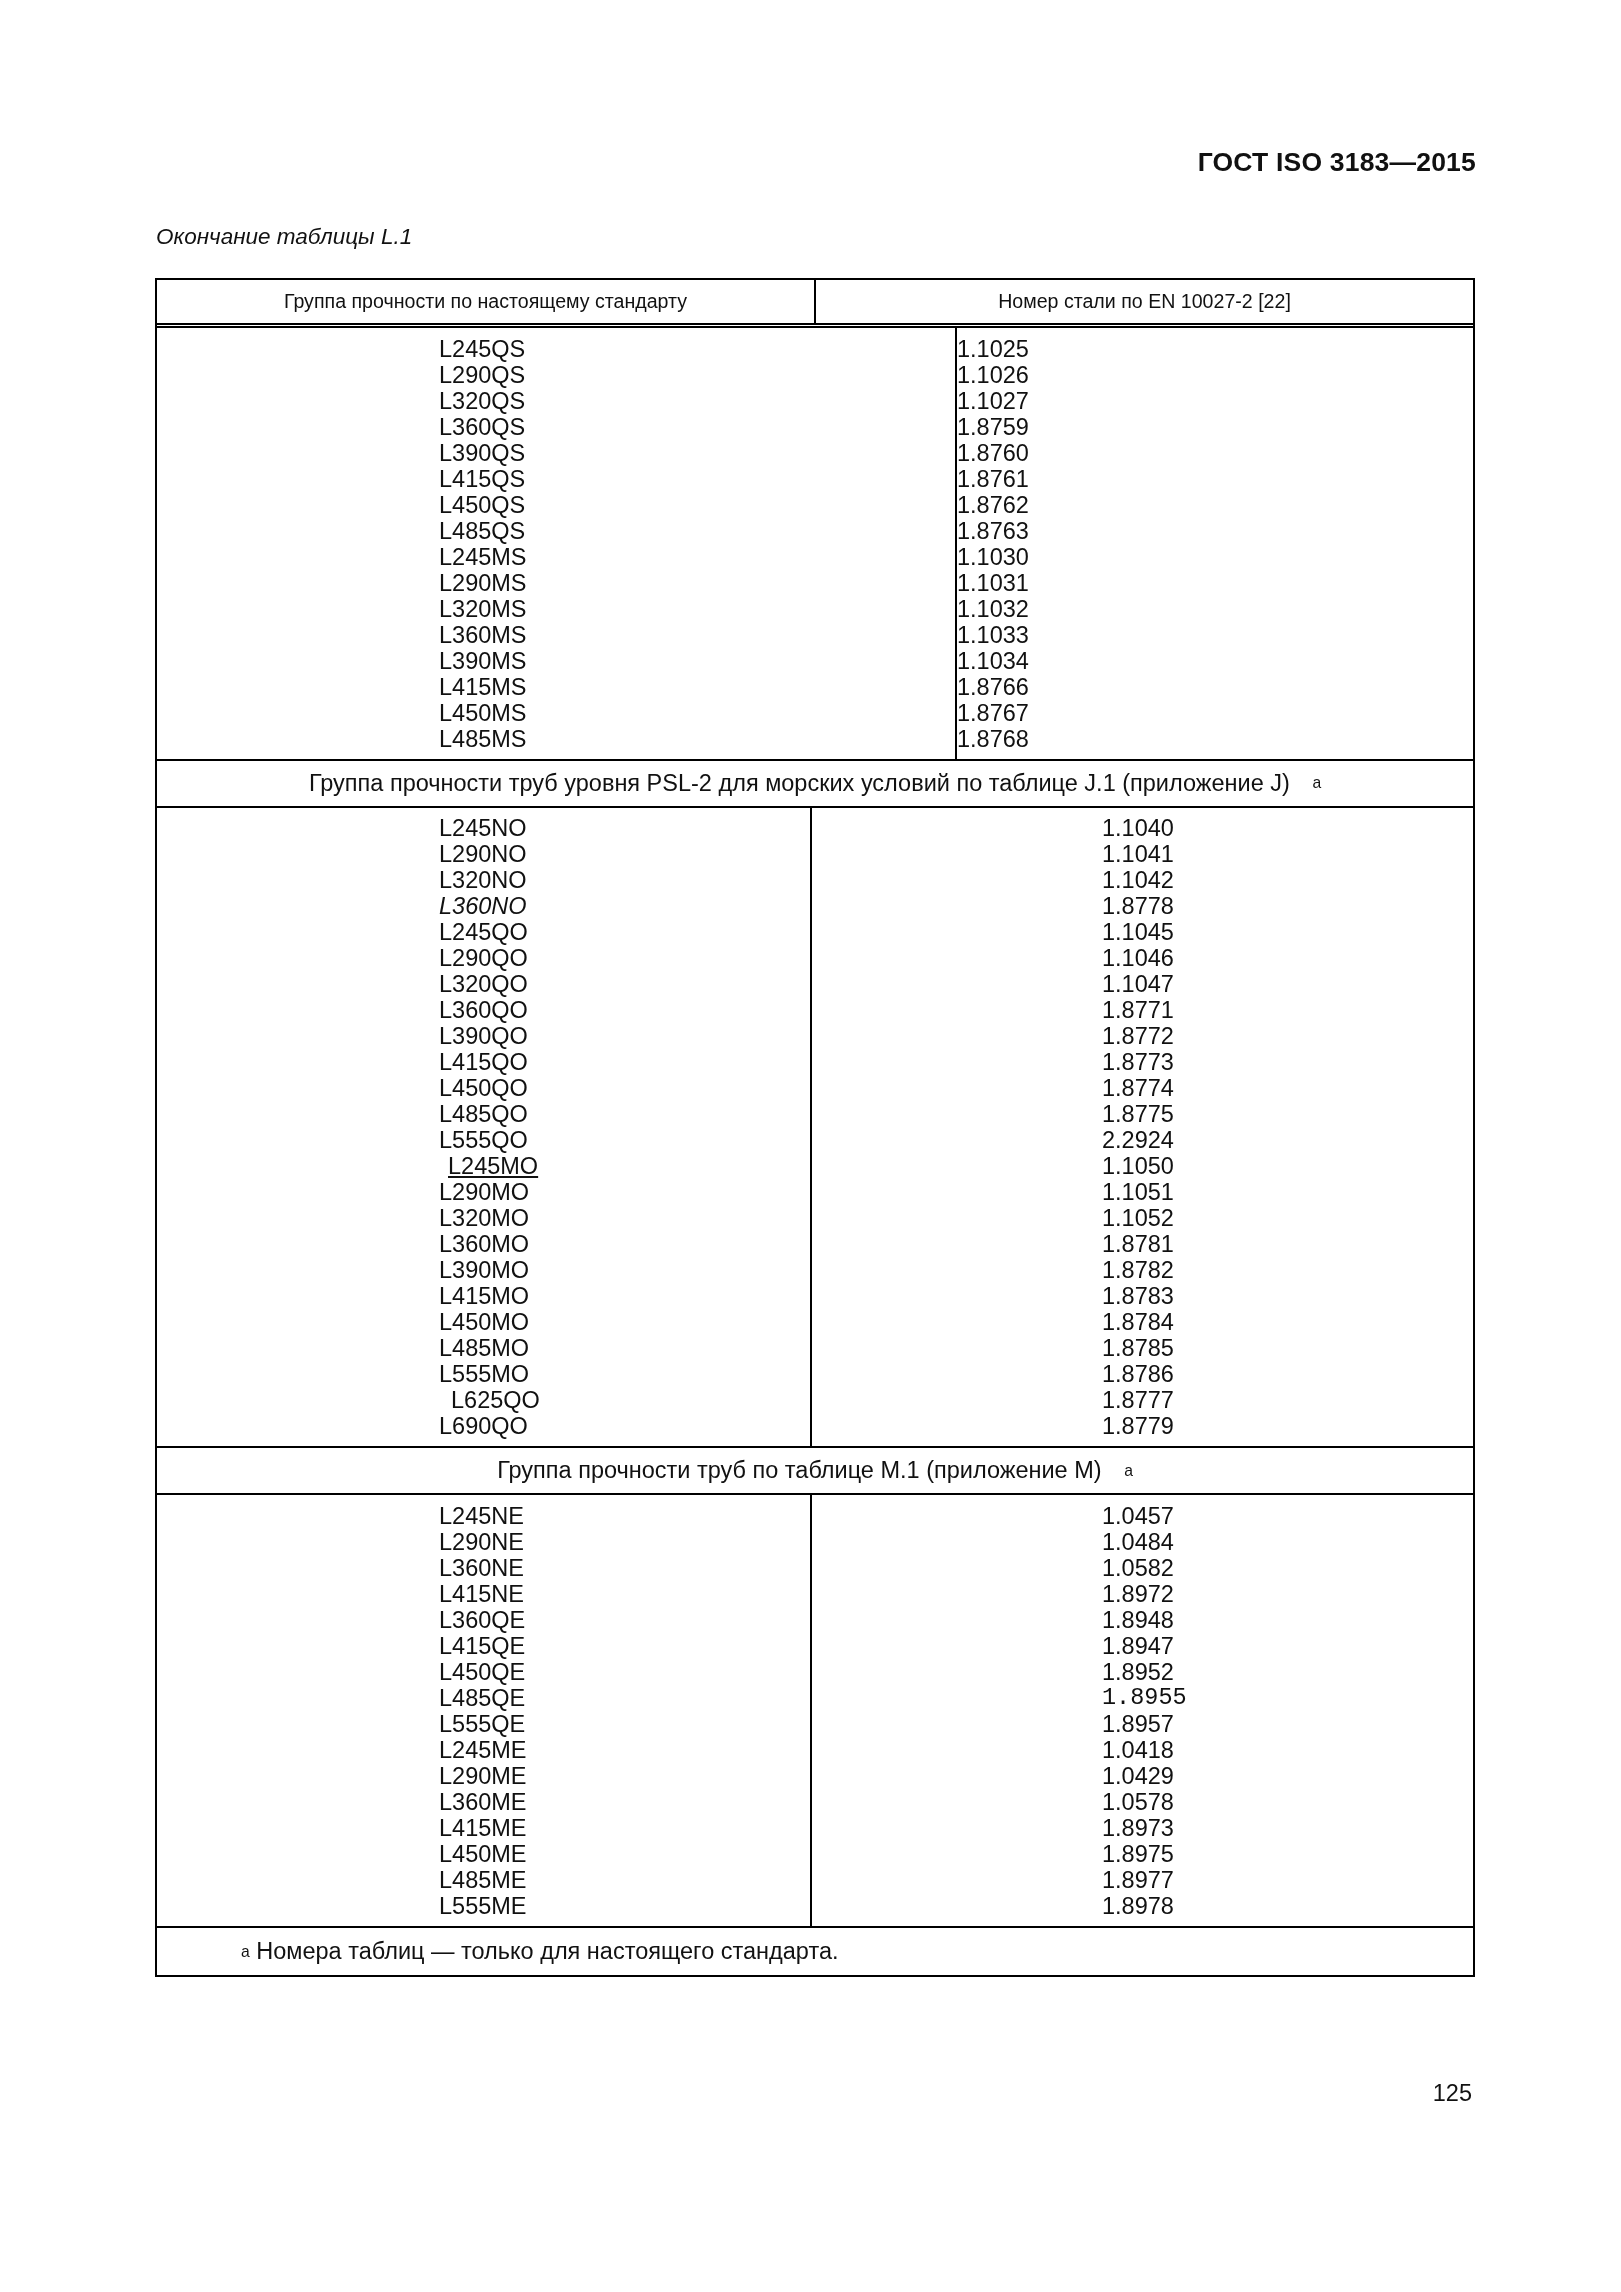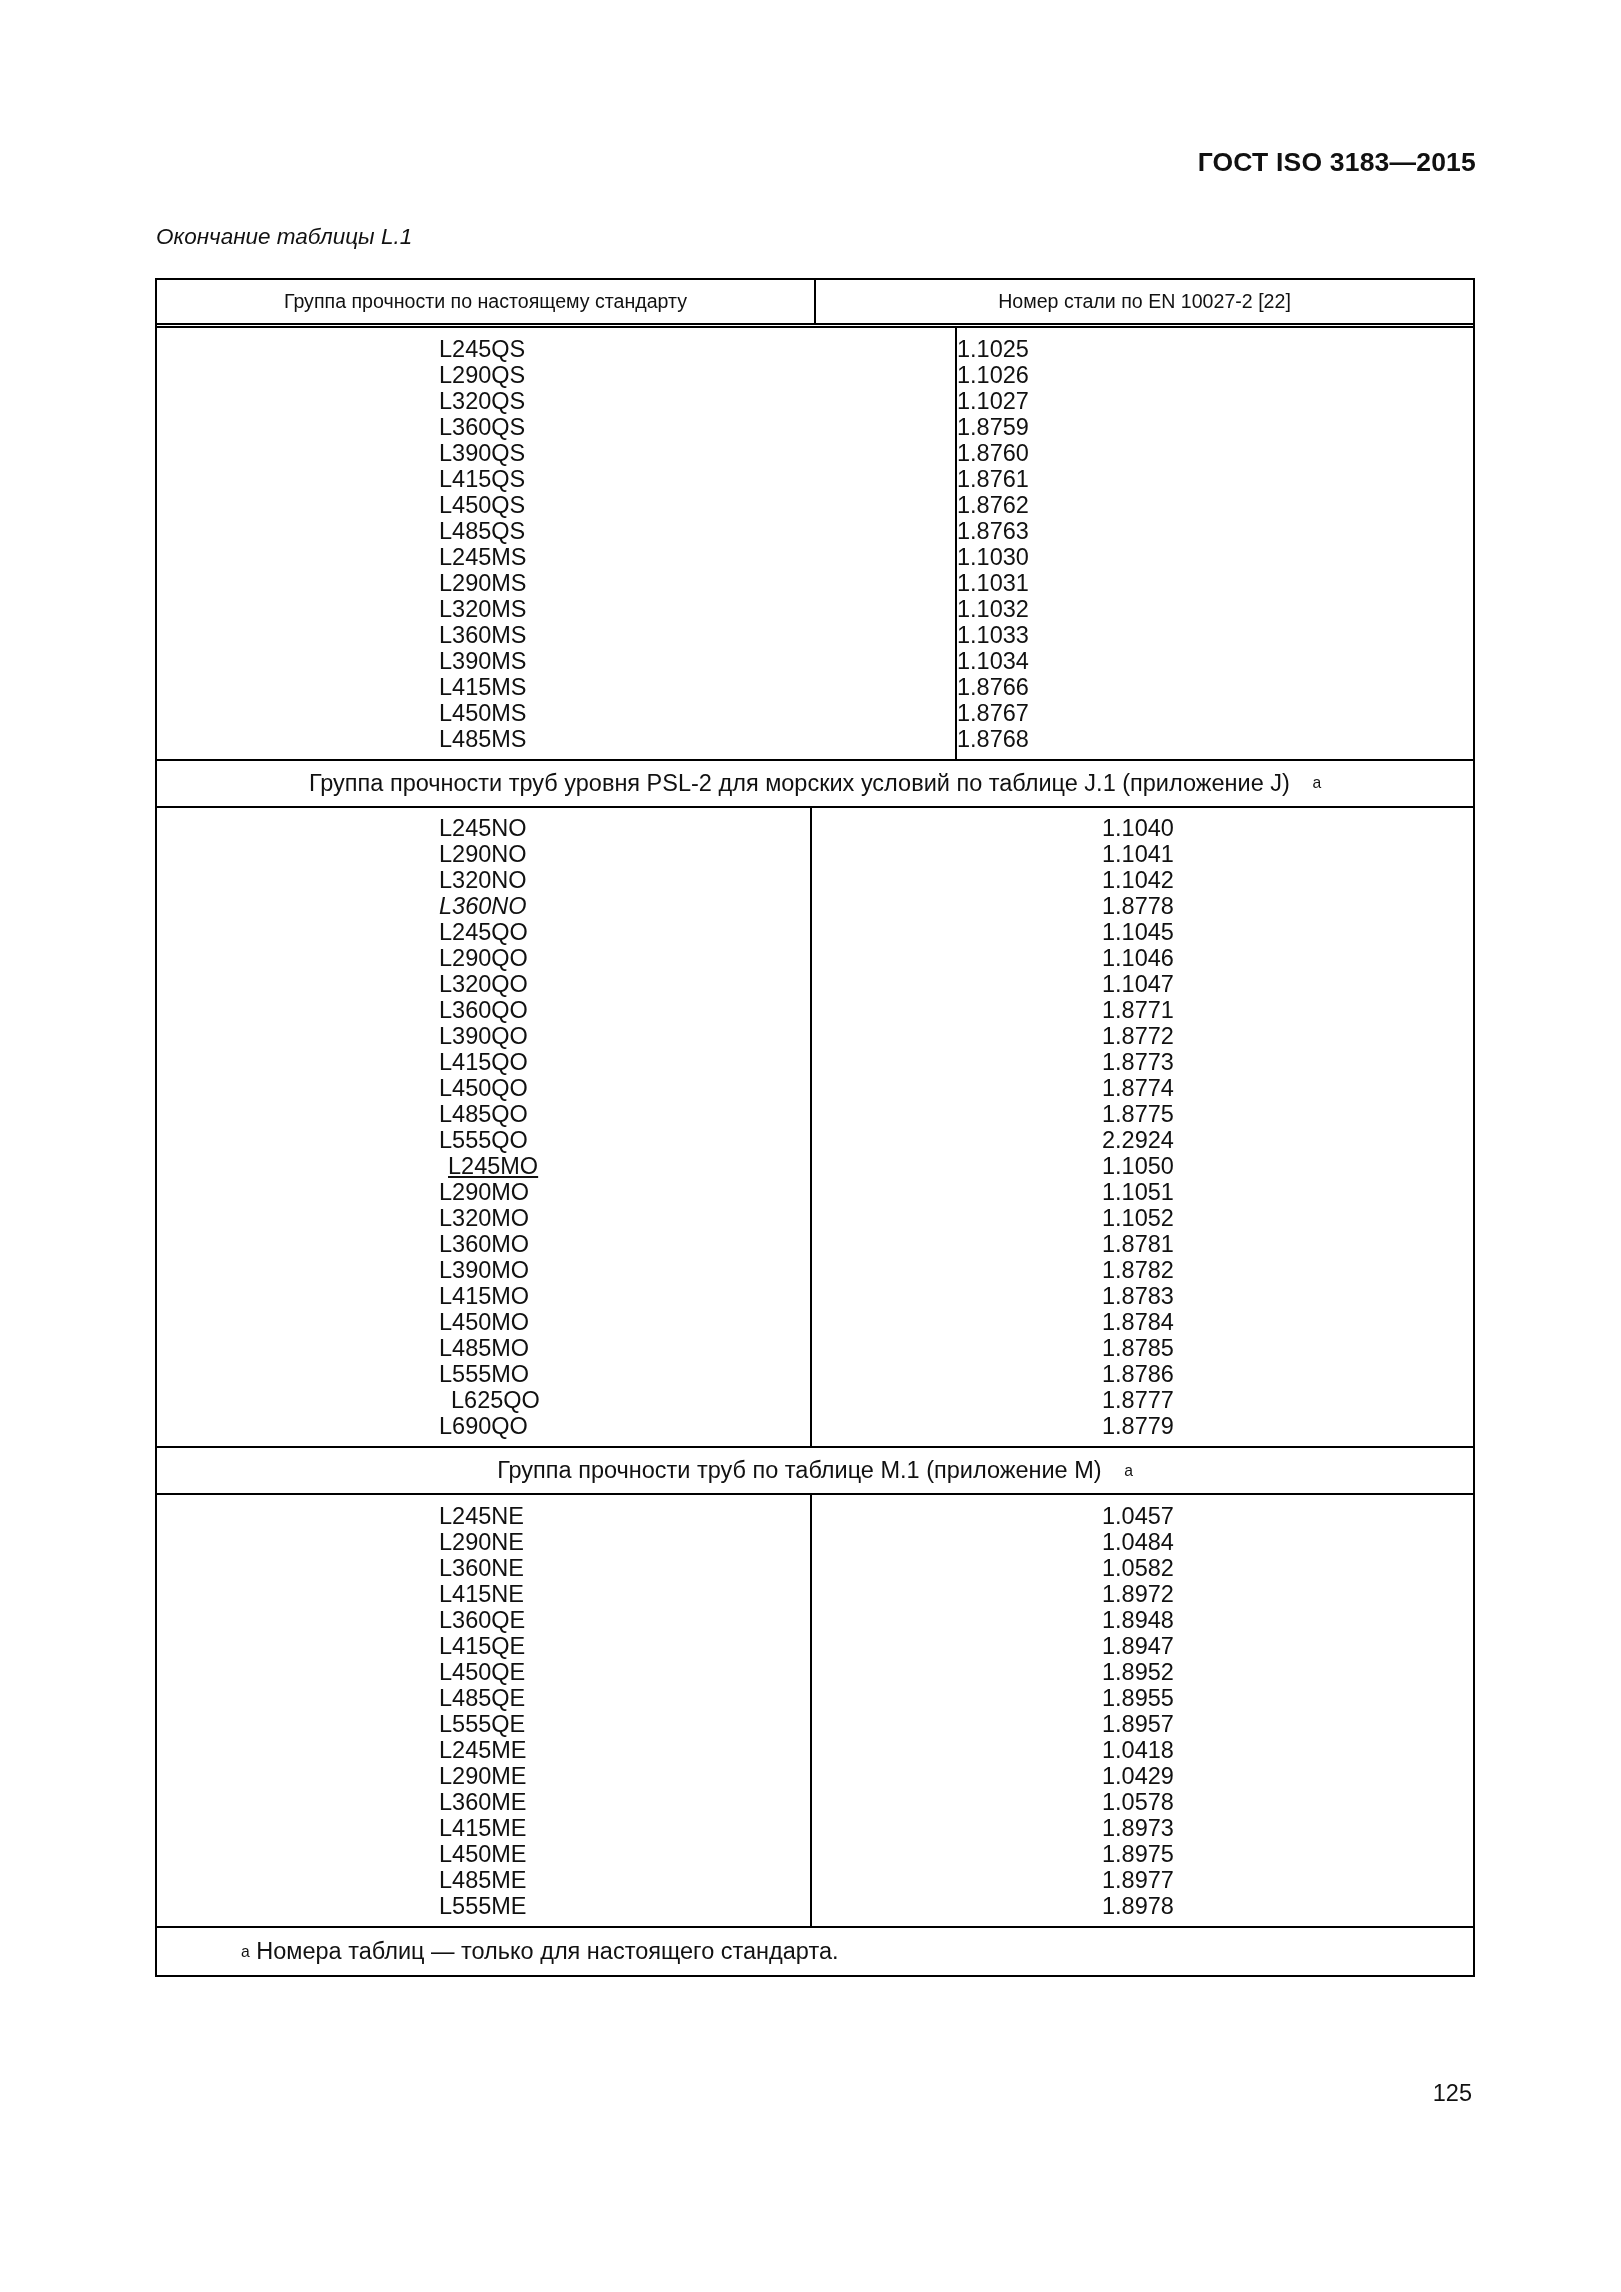--- a/index.html
+++ b/index.html
@@ -156,21 +156,21 @@
         <span style="margin-left: 0px;">L555ME</span>
       </div>
     <div class="col right" style="align-items: flex-start; padding-left: 290px;">
         <span style="margin-left: 0px;">1.0457</span>
         <span style="margin-left: 0px;">1.0484</span>
         <span style="margin-left: 0px;">1.0582</span>
         <span style="margin-left: 0px;">1.8972</span>
         <span style="margin-left: 0px;">1.8948</span>
         <span style="margin-left: 0px;">1.8947</span>
         <span style="margin-left: 0px;">1.8952</span>
-        <span style="margin-left: 0px;">1.8955</span>
+        <span style="margin-left: 0px; font-family: Liberation Mono, monospace;">1.8955</span>
         <span style="margin-left: 0px;">1.8957</span>
         <span style="margin-left: 0px;">1.0418</span>
         <span style="margin-left: 0px;">1.0429</span>
         <span style="margin-left: 0px;">1.0578</span>
         <span style="margin-left: 0px;">1.8973</span>
         <span style="margin-left: 0px;">1.8975</span>
         <span style="margin-left: 0px;">1.8977</span>
         <span style="margin-left: 0px;">1.8978</span>
       </div>
   </div>

